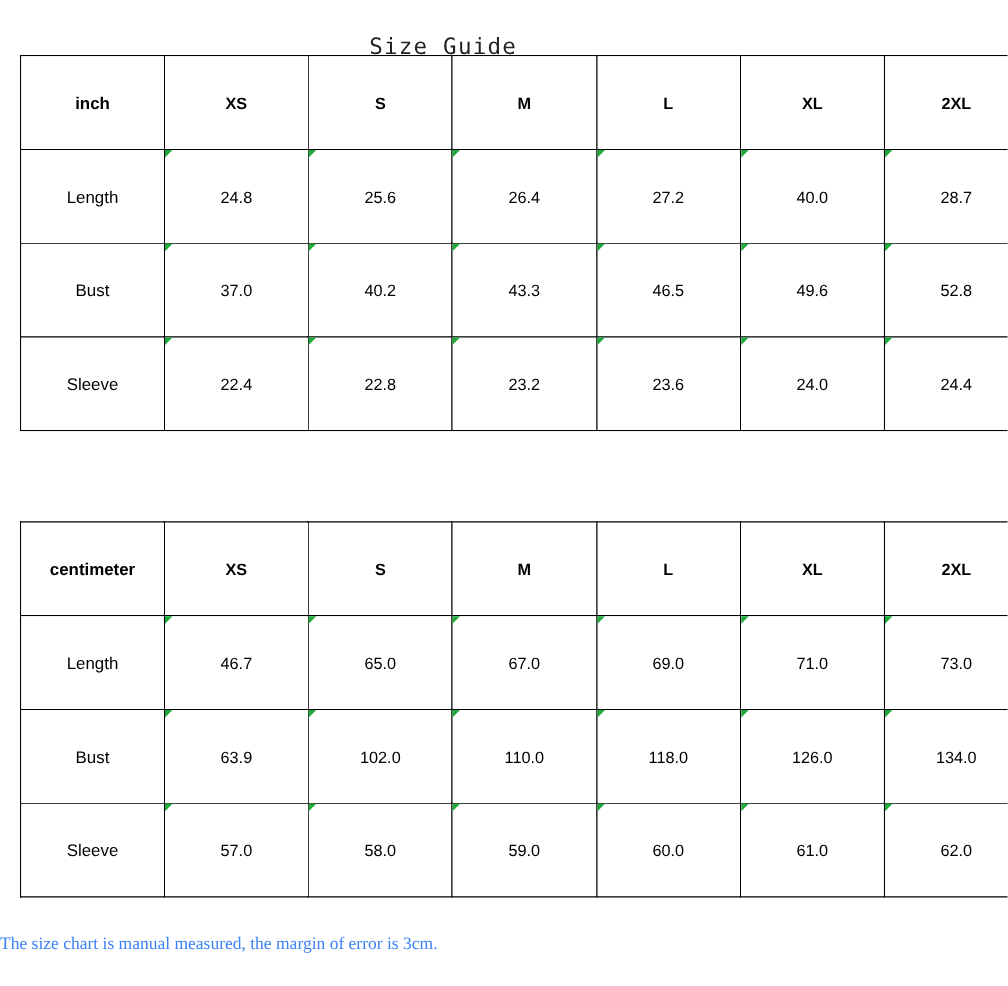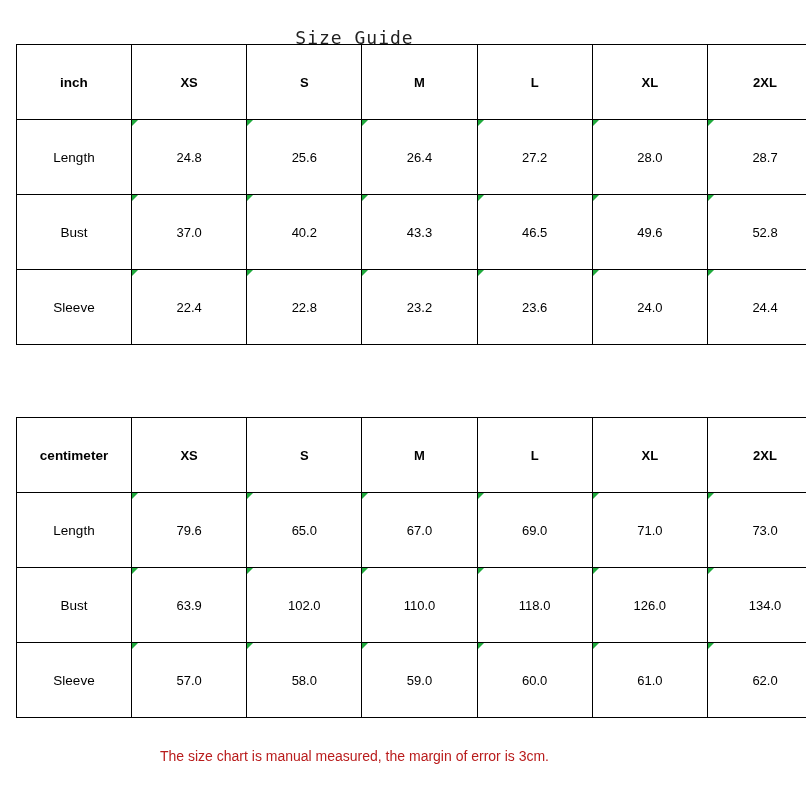--- a/index.html
+++ b/index.html
@@ -77,24 +77,23 @@
     height: 0;
     border-top: 6px solid #1faa3c;
     border-right: 6px solid transparent;
   }
   .gap {
     height: 72px;
     width: 806px;
     background: #ffffff;
   }
   .footnote {
-    text-align: center;
-    font-family: Liberation Sans, sans-serif;
+    font-family: Liberation Serif, serif;
     font-size: 14px;
-    color: #b91c1c;
+    color: #3b82f6;
     padding-top: 30px;
   }
 </style>
 </head>
 <body>
 
 <div class="page">
 
   <div class="title">Size Guide</div>
 
@@ -119,21 +118,21 @@
           <td class="col-head">L</td>
           <td class="col-head">XL</td>
           <td class="col-head">2XL</td>
         </tr>
         <tr>
           <td class="row-label">Length</td>
           <td class="mark">24.8</td>
           <td class="mark">25.6</td>
           <td class="mark">26.4</td>
           <td class="mark">27.2</td>
-          <td class="mark">28.0</td>
+          <td class="mark">40.0</td>
           <td class="mark">28.7</td>
         </tr>
         <tr>
           <td class="row-label">Bust</td>
           <td class="mark">37.0</td>
           <td class="mark">40.2</td>
           <td class="mark">43.3</td>
           <td class="mark">46.5</td>
           <td class="mark">49.6</td>
           <td class="mark">52.8</td>
@@ -167,21 +166,21 @@
           <td class="head-label">centimeter</td>
           <td class="col-head">XS</td>
           <td class="col-head">S</td>
           <td class="col-head">M</td>
           <td class="col-head">L</td>
           <td class="col-head">XL</td>
           <td class="col-head">2XL</td>
         </tr>
         <tr>
           <td class="row-label">Length</td>
-          <td class="mark">79.6</td>
+          <td class="mark">46.7</td>
           <td class="mark">65.0</td>
           <td class="mark">67.0</td>
           <td class="mark">69.0</td>
           <td class="mark">71.0</td>
           <td class="mark">73.0</td>
         </tr>
         <tr>
           <td class="row-label">Bust</td>
           <td class="mark">63.9</td>
           <td class="mark">102.0</td>

